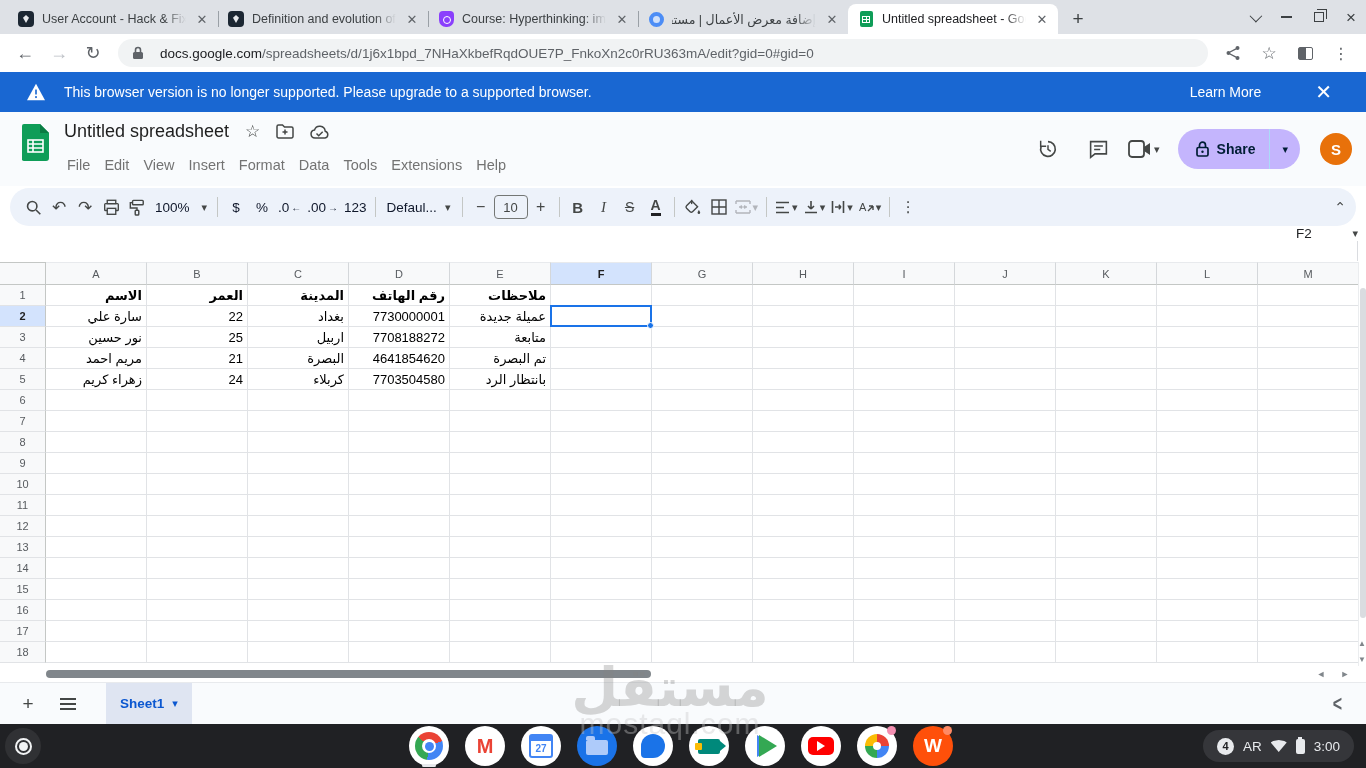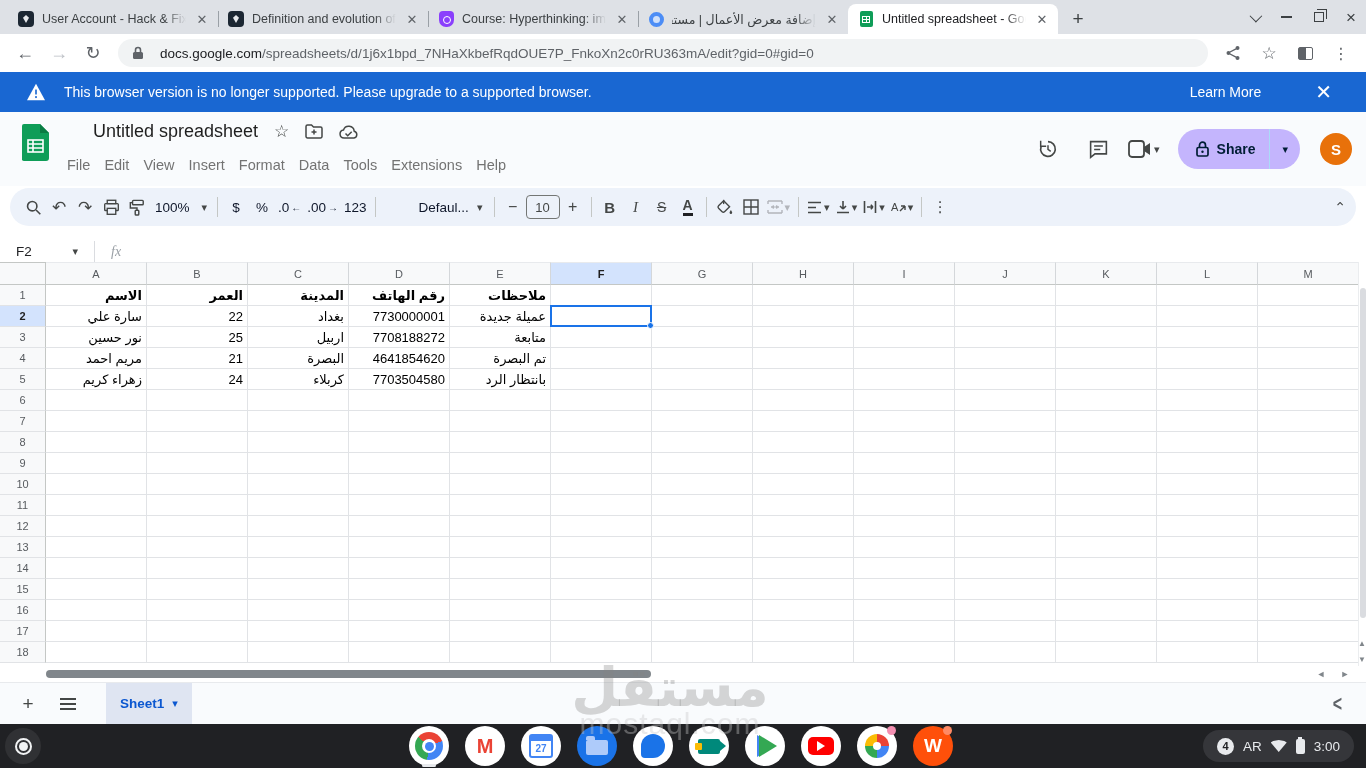--- a/index.html
+++ b/index.html
@@ -58,50 +58,50 @@
   
   .banner { position:absolute; top:72px; left:0; right:0; height:40px; background:#1967d2; color:#fff;
     display:flex; align-items:center; padding:0 26px; gap:18px; font-size:14px; }
   .banner-msg { flex:1; }
   .banner-action { margin-right:36px; font-size:14px; cursor:pointer; }
   .banner-close { font-size:20px; cursor:pointer; margin-right:8px; }
   
   .gheader { position:absolute; top:112px; left:0; right:0; height:74px; background:#f9fbfd; }
   .sheets-logo { position:absolute; left:22px; top:12px; }
   .doc-title-row { position:absolute; left:64px; top:9px; display:flex; align-items:center; gap:16px; }
-  .doc-title { font-size:18px; color:#1f1f1f;margin-left:29px; }
+  .doc-title { font-size:18px; color:#1f1f1f; }
   .title-ic { color:#444746; display:flex; }
   .menubar { position:absolute; left:60px; top:42px; display:flex; }
   .menubar .mi { padding:3px 7px; font-size:14.5px; color:#737373; border-radius:4px; cursor:pointer;text-align:right; }
   .gheader-right { position:absolute; right:14px; top:0; height:74px; display:flex; align-items:center; gap:10px; }
   .hdr-ic { width:40px; height:40px; display:flex; align-items:center; justify-content:center; color:#444746; }
   .meet-group { display:flex; align-items:center; gap:2px; color:#444746; }
   .caret { font-size:11px; color:#444746; }
   .share-pill { display:flex; align-items:stretch; height:40px; border-radius:20px; overflow:hidden; background:#c4b5fd; color:#001d35; margin-left:8px; }
   .share-main { display:flex; align-items:center; gap:8px; padding:0 14px 0 18px; font-size:14px; font-weight:bold; cursor:pointer; }
   .share-caret { display:flex; align-items:center; padding:0 12px; border-left:1px solid #aadcf7; cursor:pointer; }
   .avatar { width:32px; height:32px; border-radius:50%; background:#e8710a; color:#fff; font-size:15px; font-weight:bold;
     display:flex; align-items:center; justify-content:center; margin-left:10px; cursor:pointer; }
   
   .toolbar { position:absolute; top:188px; left:10px; right:10px; height:38px; background:#edf2fa; border-radius:19px;
     display:flex; align-items:center; padding:0 10px; color:#444746; }
   .tb { height:28px; min-width:26px; padding:0 3px; display:flex; align-items:center; justify-content:center; border-radius:4px; cursor:pointer; gap:2px; font-size:13px; }
   .tb svg { display:block; }
   .tb-divider { width:1px; height:20px; background:#c4c7c5; margin:0 5px; flex:none; }
   .tb-text { font-size:13.5px; color:#0f172a; }
-  .fontbox { width:76px; justify-content:space-between; padding:0 6px;margin-left:32px; }
+  .fontbox { width:76px; justify-content:space-between; padding:0 6px; }
   .sizebox { width:34px; height:24px; border:1px solid #747775; border-radius:4px; display:flex; align-items:center; justify-content:center; font-size:13px; }
   .tb.disabled { color:#b2b5bb; }
   .tb-b { font-weight:bold; font-size:15px; }
   .tb-i { font-style:italic; font-family:"Liberation Serif",serif; font-size:15px; }
   .tb-s { text-decoration:line-through; font-size:14px; }
   .tb-A { font-size:14px; font-weight:bold; border-bottom:3px solid #202124; line-height:1.05; }
   .collapse-btn { margin-left:auto; font-size:14px; color:#444746; }
   
-  .fbar { position:absolute; top:226px; left:0; right:0; height:52px; background:#fff; display:flex; align-items:center; border-bottom:1px solid #e0e3e7; }
+  .fbar { position:absolute; top:226px; left:0; right:0; height:52px; background:#fff; display:flex; align-items:flex-end; border-bottom:1px solid #e0e3e7;flex-direction:column; }
   .namebox { width:86px; display:flex; align-items:center; justify-content:space-between; padding:0 8px 0 16px; font-size:13.5px; color:#202124; }
   .fbar-div { width:1px; height:22px; background:#dadce0; margin:0 8px; }
   .fx { font-style:italic; font-family:"Liberation Serif",serif; color:#9aa0a6; font-size:14px; padding-left:8px; }
   
   .grid { position:absolute; top:262px; left:0; width:1358px; height:404px; overflow:hidden; background:#fff; }
   .col-headers { display:flex; height:23px; }
   .corner { width:46px; height:23px; background:#f8f9fa; border:1px solid #c4c7c5; border-left:none; flex:none; }
   .colh { width:101px; flex:none; height:23px; background:#f8f9fa; border-right:1px solid #d4d7da; border-bottom:1px solid #c4c7c5; border-top:1px solid #e8eaed;
     display:flex; align-items:center; justify-content:center; font-size:11px; color:#575b5f; cursor:pointer; }
   .colh.sel { background:#d3e3fd; color:#1f1f1f; font-weight:bold; }

